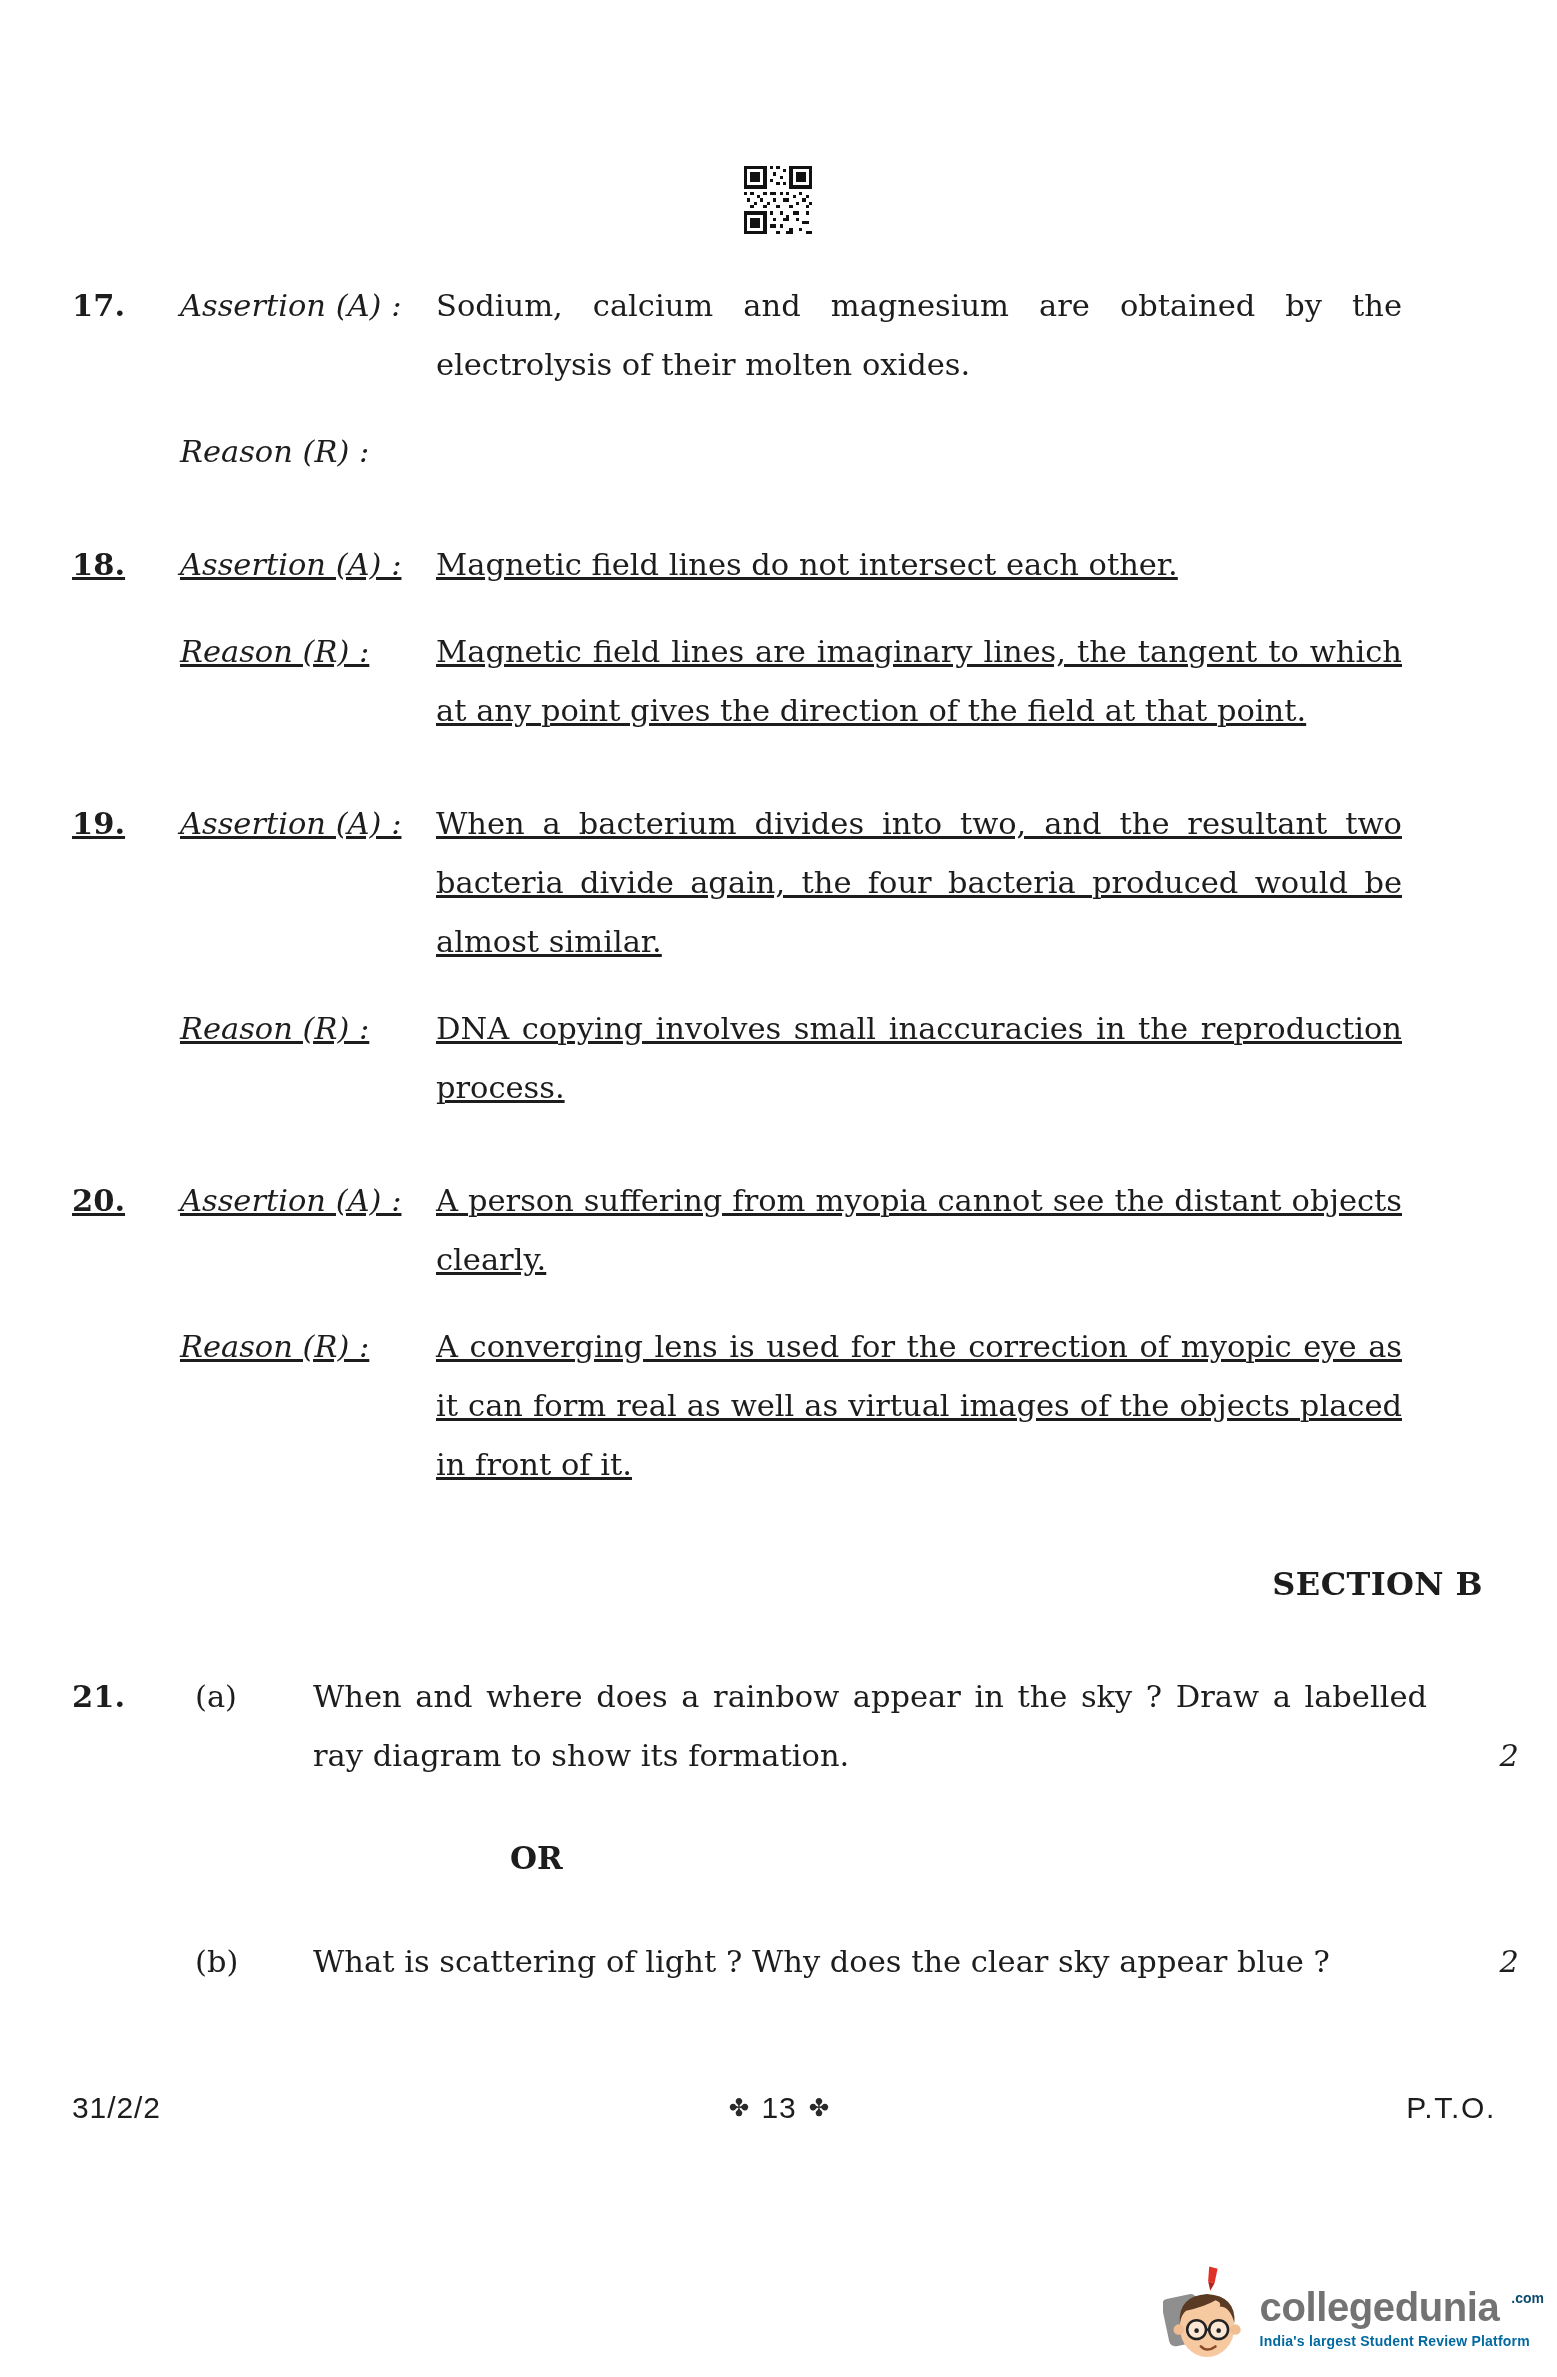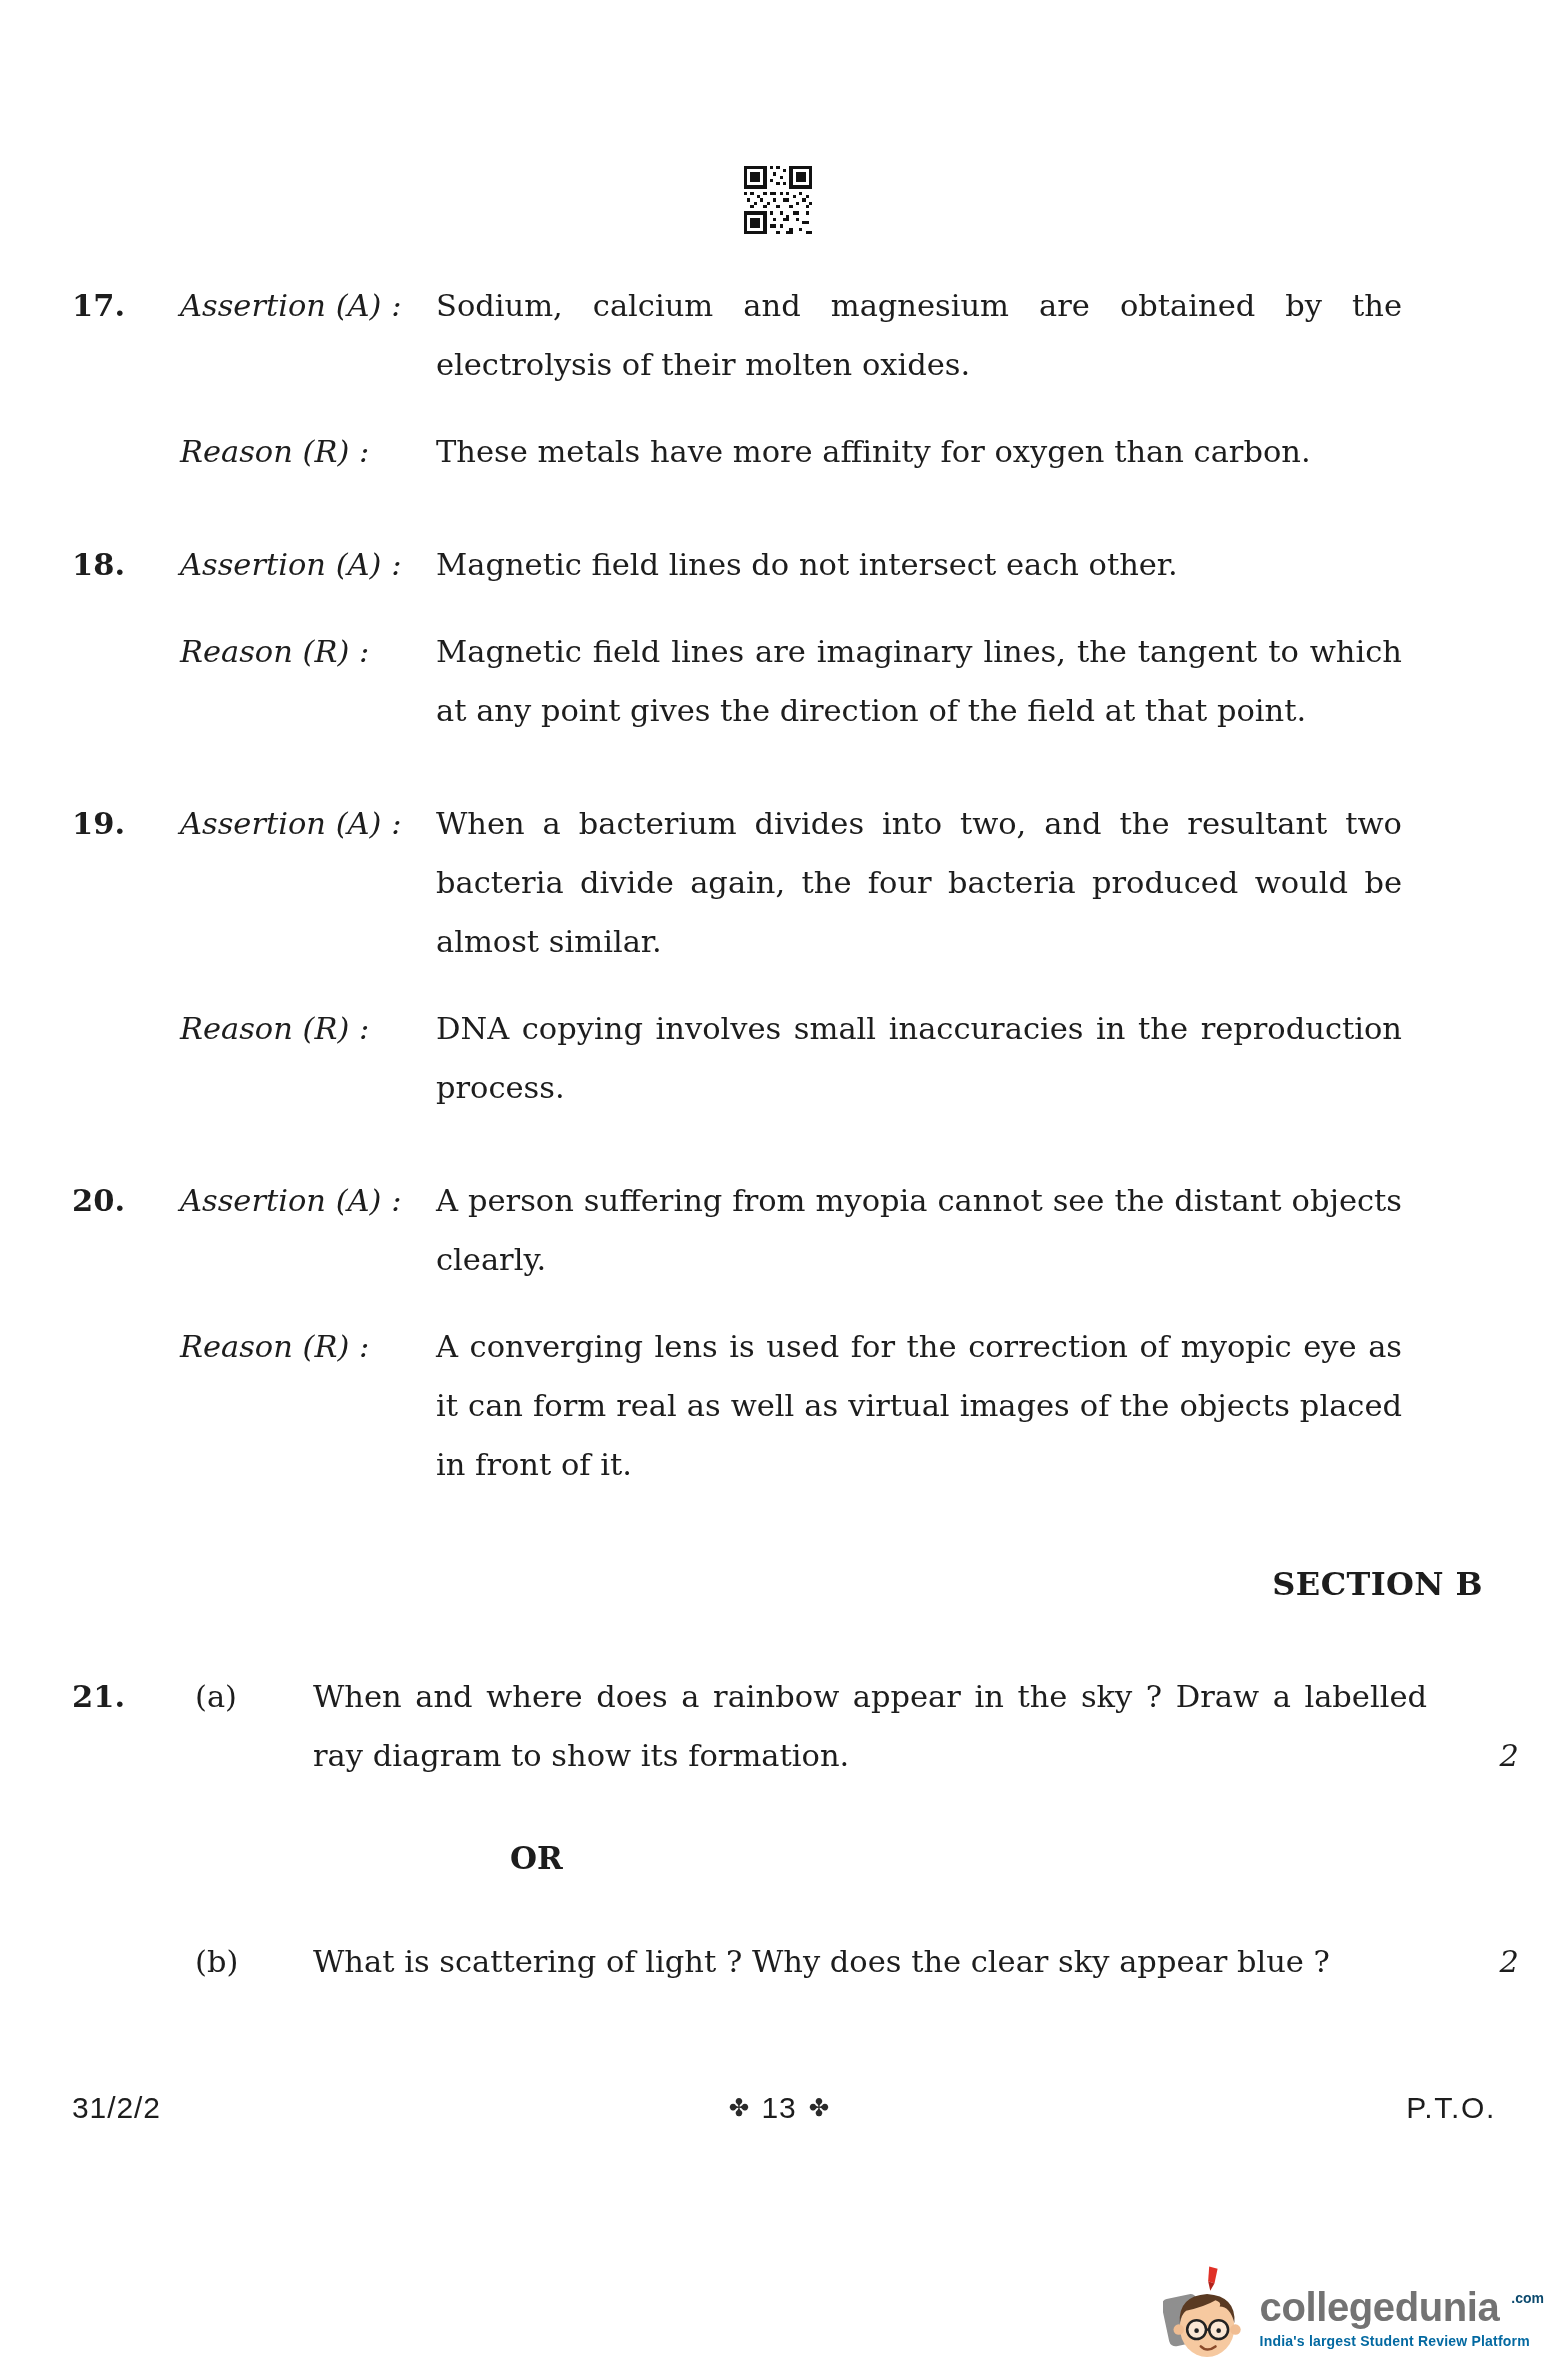--- a/index.html
+++ b/index.html
@@ -9,21 +9,21 @@
     margin:0 auto;
     background:#ffffff;
     font-family:"DejaVu Serif","Liberation Serif",serif;
     color:#1d1d1d;
     overflow:hidden;
   }
   .content{padding:166px 75px 0 72px;}
   .qr-wrap{width:68px;height:68px;margin:0 auto 42px auto;}
   .qr-wrap svg{width:100%;height:100%;shape-rendering:crispEdges;}
 
-  .question + .question{margin-top:54px;}
+  .question + .question{margin-top:54px;text-decoration:underline;}
   .qrow{
     display:grid;
     grid-template-columns:108px 256px 966px;
     font-size:30.5px;line-height:59px;
   }
   .qrow + .qrow{margin-top:28px;}
   .qnum{font-weight:bold;}
   .qlabel{font-style:italic;}
   .qtext{text-align:justify;}
 
@@ -148,21 +148,20 @@
 
       <div class="question">
         <div class="qrow">
           <div class="qnum">17.</div>
           <div class="qlabel">Assertion (A) :</div>
           <div class="qtext">Sodium, calcium and magnesium are obtained by the electrolysis of their molten oxides.</div>
         </div>
         <div class="qrow">
           <div class="qnum"></div>
           <div class="qlabel">Reason (R) :</div>
-          <div class="qtext">These metals have more affinity for oxygen than carbon.</div>
         </div>
       </div>
 
       <div class="question">
         <div class="qrow">
           <div class="qnum">18.</div>
           <div class="qlabel">Assertion (A) :</div>
           <div class="qtext">Magnetic field lines do not intersect each other.</div>
         </div>
         <div class="qrow">

